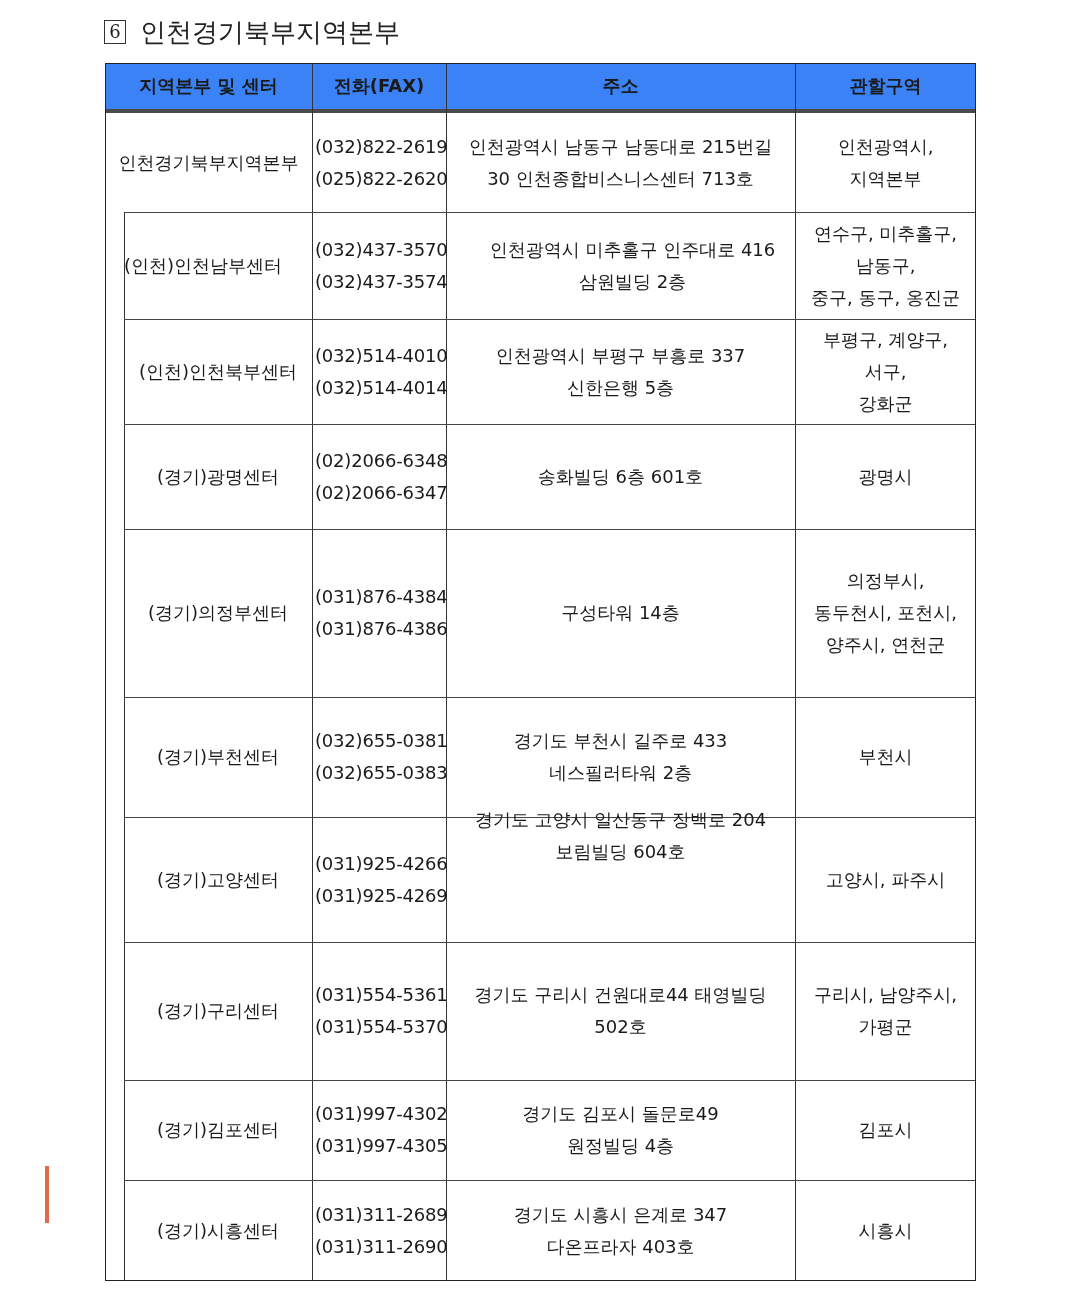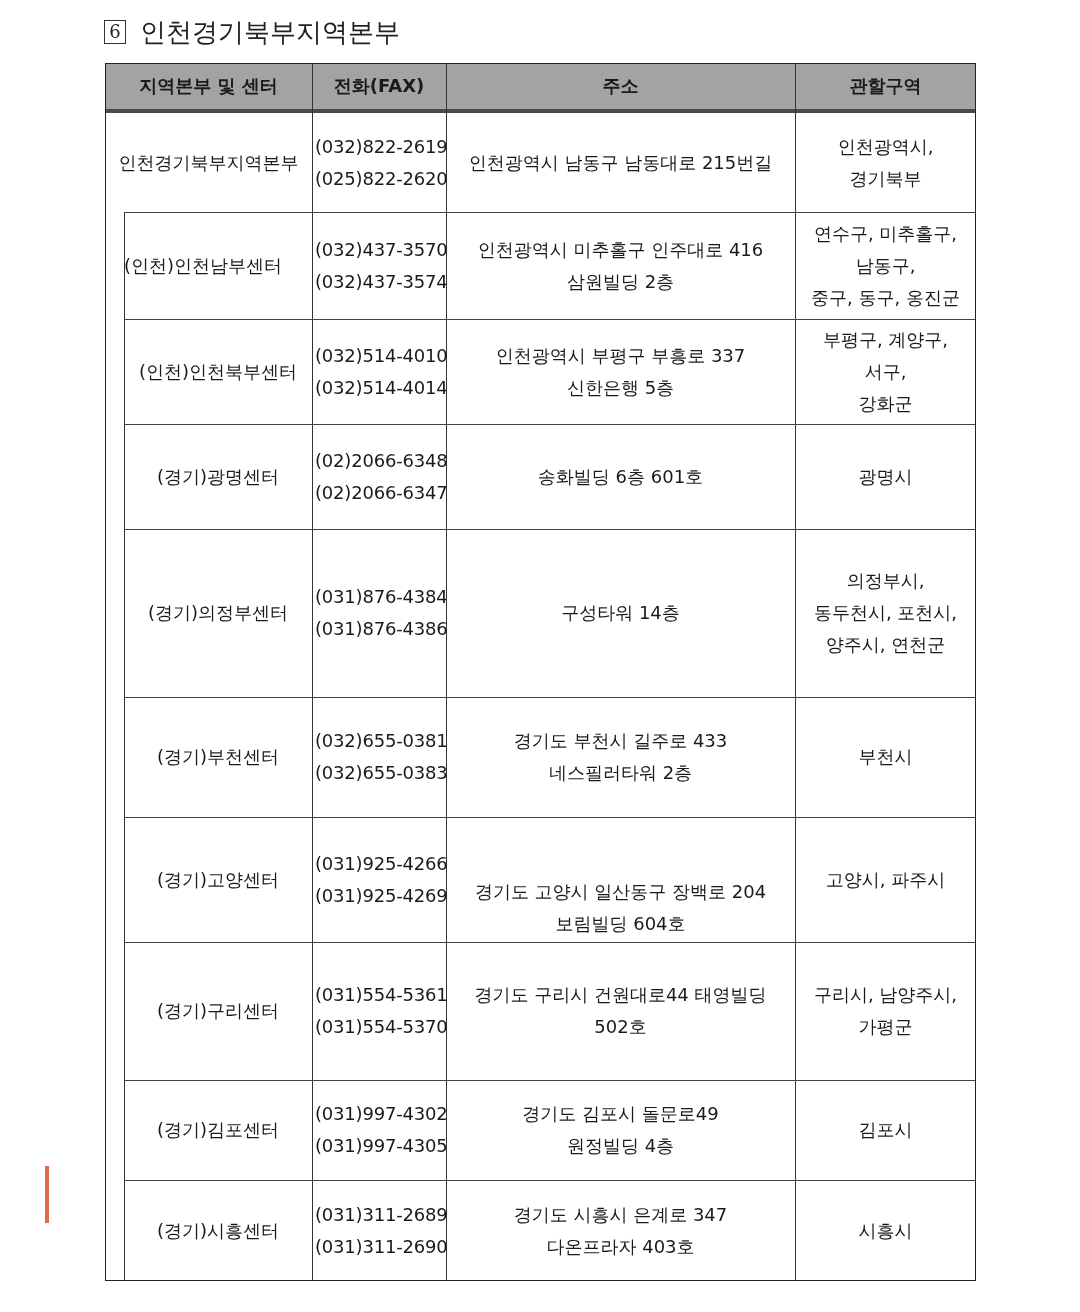--- a/index.html
+++ b/index.html
@@ -15,21 +15,21 @@
   .title .num {
     display: inline-flex; align-items: center; justify-content: center;
     width: 20px; height: 22px; border: 1.5px solid #333; font-size: 18px; line-height: 1;
   }
   .side-mark {
     position: absolute; left: 45px; top: 1166px; width: 4px; height: 57px; background: #e4684a;
   }
   .tbl { position: absolute; left: 105px; top: 63px; width: 871px; height: 1218px; }
   .outer { position: absolute; left: 0; top: 0; right: 0; bottom: 0; border: 1.5px solid #222; box-sizing: border-box; }
   .header {
-    position: absolute; left: 0; top: 0; width: 871px; height: 50px; background: #a3a3a3;
+    position: absolute; left: 0; top: 0; width: 871px; height: 50px; background: #3b82f6;
     border-bottom: 4px solid #4a4a4a; box-sizing: border-box;
   }
   .hcell {
     position: absolute; top: 0; height: 46px; display: flex; align-items: center; justify-content: center;
     font-weight: bold; font-size: 18px; color: #1a1a1a;
   }
   .vline { position: absolute; width: 1px; background: #333; }
   .hline { position: absolute; height: 1px; background: #444; }
   .cell {
     position: absolute; display: flex; flex-direction: column; align-items: center; justify-content: center;
@@ -62,36 +62,37 @@
       <div>
         <div class="cell" style="left:0px;top:50px;width:207px;height:99px">
           <div class="" style="">인천경기북부지역본부</div>
         </div>
         <div class="cell phone" style="left:207px;top:50px;width:131px;height:99px">
           <div class="" style="">(032)822-2619</div>
           <div class="" style="">(025)822-2620</div>
         </div>
         <div class="cell" style="left:341px;top:50px;width:349px;height:99px">
           <div class="" style="">인천광역시 남동구 남동대로 215번길</div>
+          <div class="" style="">30 인천종합비스니스센터 713호</div>
         </div>
         <div class="cell" style="left:690px;top:50px;width:181px;height:99px">
           <div class="" style="">인천광역시,</div>
-          <div class="" style="">경기북부</div>
+          <div class="" style="">지역본부</div>
         </div>
       </div>
       <div>
         <div class="hline" style="left:19px;top:149px;width:852px"></div>
         <div class="cell" style="left:4px;top:149px;width:188px;height:107px">
           <div class="" style="">(인천)인천남부센터</div>
         </div>
         <div class="cell phone" style="left:207px;top:149px;width:131px;height:107px">
           <div class="" style="">(032)437-3570</div>
           <div class="" style="">(032)437-3574</div>
         </div>
-        <div class="cell" style="left:341px;top:149px;width:349px;height:107px">
+        <div class="cell" style="left:353px;top:149px;width:349px;height:107px">
           <div class="" style="">인천광역시 미추홀구 인주대로 416</div>
           <div class="" style="">삼원빌딩 2층</div>
         </div>
         <div class="cell" style="left:690px;top:149px;width:181px;height:107px">
           <div class="" style="">연수구, 미추홀구,</div>
           <div class="" style="">남동구,</div>
           <div class="" style="">중구, 동구, 옹진군</div>
         </div>
       </div>
       <div>
@@ -166,21 +167,21 @@
       </div>
       <div>
         <div class="hline" style="left:19px;top:754px;width:852px"></div>
         <div class="cell" style="left:19px;top:754px;width:188px;height:125px">
           <div class="" style="">(경기)고양센터</div>
         </div>
         <div class="cell phone" style="left:207px;top:754px;width:131px;height:125px">
           <div class="" style="">(031)925-4266</div>
           <div class="" style="">(031)925-4269</div>
         </div>
-        <div class="cell" style="left:341px;top:782px;width:349px;height:125px">
+        <div class="cell" style="left:341px;top:710px;width:349px;height:125px">
           <div class="" style="">경기도 고양시 일산동구 장백로 204</div>
           <div class="" style="">보림빌딩 604호</div>
         </div>
         <div class="cell" style="left:690px;top:754px;width:181px;height:125px">
           <div class="" style="">고양시, 파주시</div>
         </div>
       </div>
       <div>
         <div class="hline" style="left:19px;top:879px;width:852px"></div>
         <div class="cell" style="left:19px;top:879px;width:188px;height:138px">

